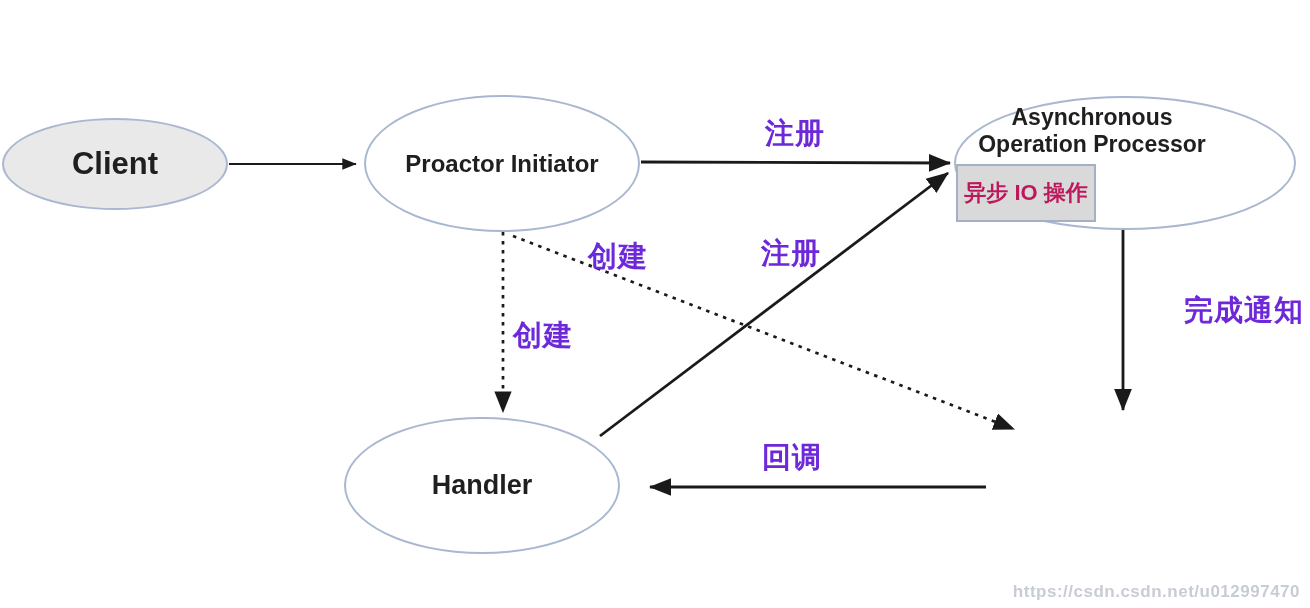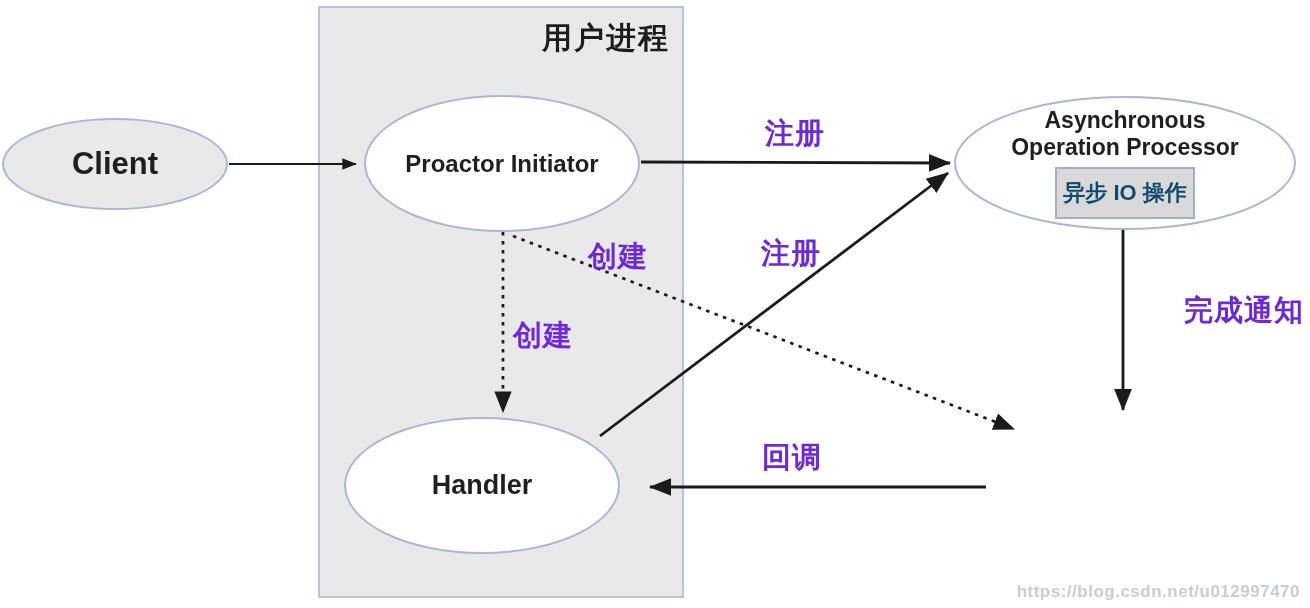--- a/index.html
+++ b/index.html
@@ -8,53 +8,50 @@
     font-family:"Liberation Sans", sans-serif;overflow:hidden;color:#1f1f1f;
   }
   .region{
     position:absolute;background:#e9e9e9;border:2px solid #b7c3d8;box-sizing:border-box;
   }
   .region-label{
     position:absolute;top:10px;font-size:30px;font-weight:700;color:#1c1c1c;letter-spacing:2px;
   }
   .node{
     position:absolute;border:2px solid #a9b8d0;border-radius:50%;background:#ffffff;
-    box-sizing:border-box;display:flex;flex-direction:column;align-items:center;justify-content:center;
+    box-sizing:border-box;display:flex;flex-direction:column;justify-content:center;
     text-align:center;
   }
   .node.gray{background:#e9e9e9;}
   .node-label{color:#1f1f1f;font-weight:600;line-height:1.15;}
   .client-label{font-size:31px;font-weight:600;}
   .initiator-label{font-size:24px;}
   .aop-label{font-size:23px;width:272px;}
   .handler-label{font-size:27px;}
   .proactor-label{font-size:28px;}
   .inner-box{
     margin-top:7px;background:#d9d9d9;border:2px solid #a3b0c6;box-sizing:border-box;
-    width:140px;height:52px;display:flex;align-items:center;justify-content:center;
-    font-size:22px;font-weight:700;color:#0c4a6e;
+    width:140px;height:58px;display:flex;align-items:center;justify-content:center;
+    font-size:22px;font-weight:700;color:#be185d;
   }
   .edge-label{
     position:absolute;transform:translateX(-50%);font-size:29px;font-weight:700;
     color:#6d28d9;white-space:nowrap;letter-spacing:1px;
   }
   svg.edges{position:absolute;left:0;top:0;pointer-events:none;}
   .watermark{
     position:absolute;right:10px;bottom:6px;font-size:17px;color:#c8ccd5;
     font-weight:600;letter-spacing:.5px;
   }
 </style>
 </head>
 <body>
 
 <div id="canvas">
 
-  <div class="region" style="left:318px;top:6px;width:366px;height:592px;">
-    <div class="region-label" style="right:12px;">用户进程</div>
-  </div>
 
 
   <svg class="edges" width="1310" height="608" viewBox="0 0 1310 608">
     <defs>
       <marker id="ah" viewBox="0 0 10 8" refX="9.5" refY="4" markerWidth="8" markerHeight="7.2" orient="auto-start-reverse" markerUnits="strokeWidth">
         <path d="M0,0 L10,4 L0,8 Z" fill="#1a1a1a"></path>
       </marker>
     </defs>
 
     <line x1="229" y1="164" x2="356" y2="164" stroke="#1a1a1a" stroke-width="1.8" marker-end="url(#ah)"></line>
@@ -95,15 +92,15 @@
   <div class="edge-label" style="left:791px;top:234px;">注册</div>
 
   <div class="edge-label" style="left:618px;top:237px;">创建</div>
 
   <div class="edge-label" style="left:543px;top:316px;">创建</div>
 
   <div class="edge-label" style="left:1208px;top:291px;margin-left:36px;">完成通知</div>
 
   <div class="edge-label" style="left:792px;top:438px;">回调</div>
 
-  <div class="watermark">https://blog.csdn.net/u012997470</div>
+  <div class="watermark">https://csdn.csdn.net/u012997470</div>
 
 </div>
 
 </body></html>

